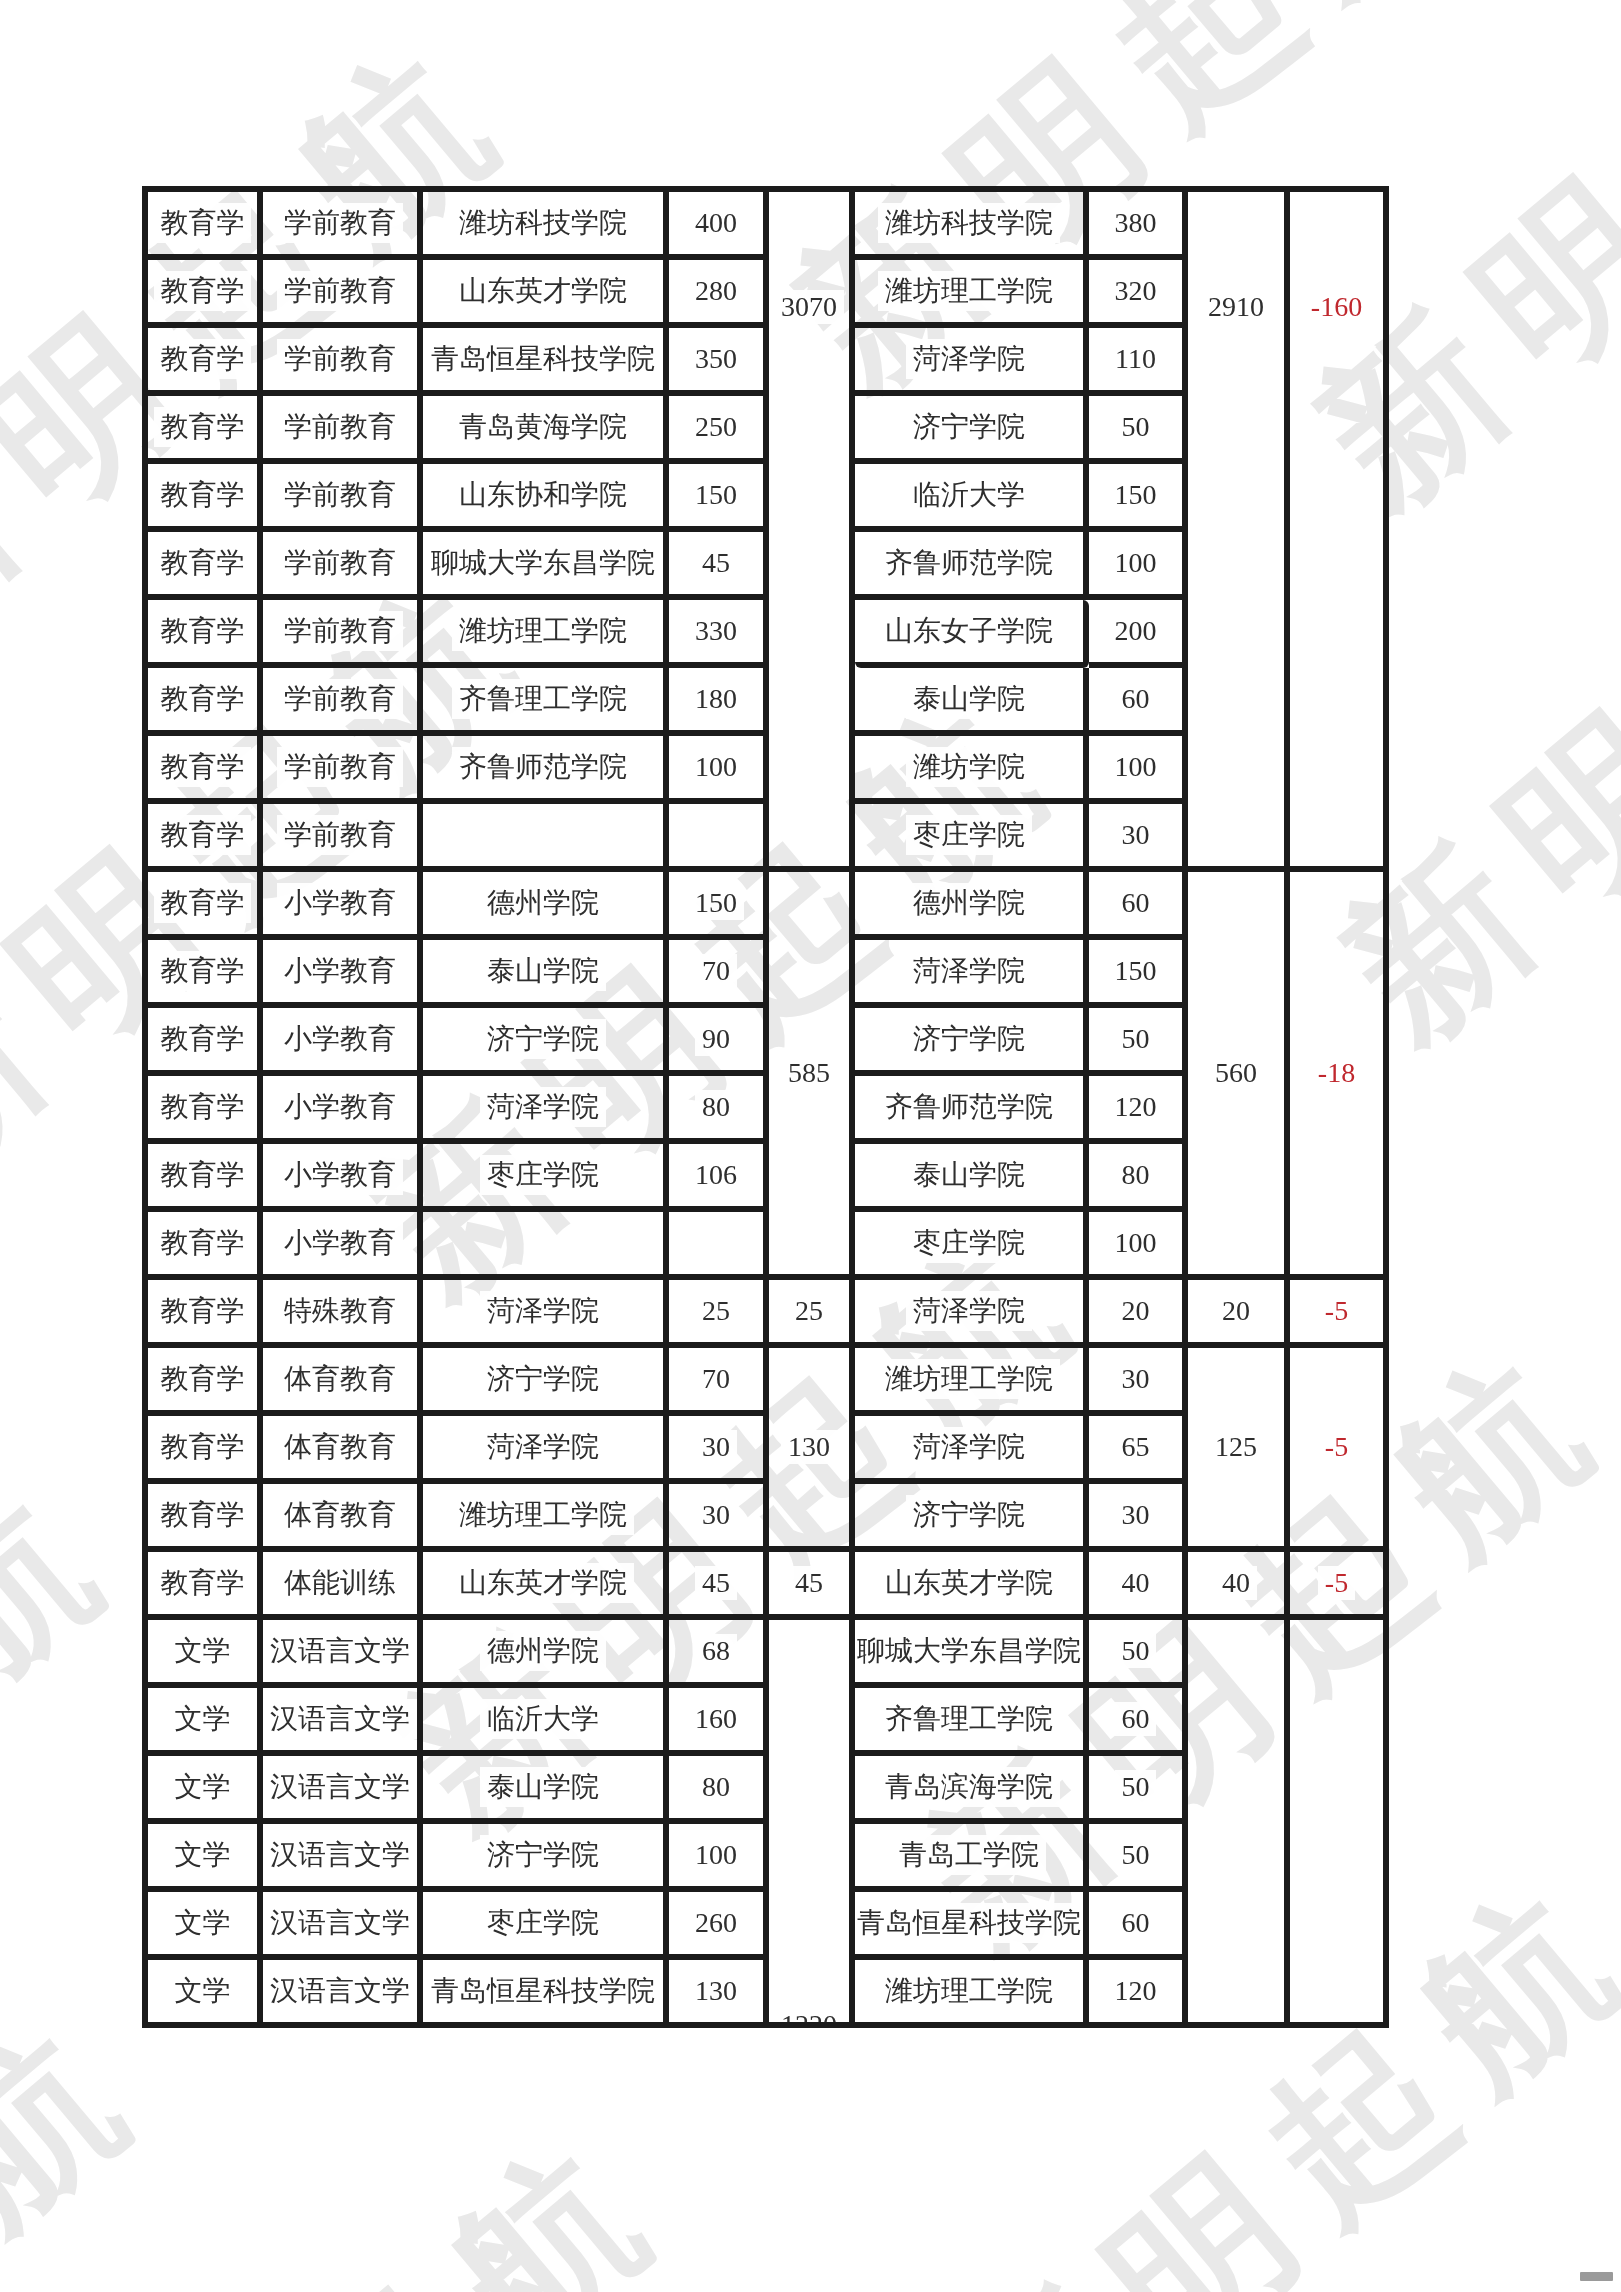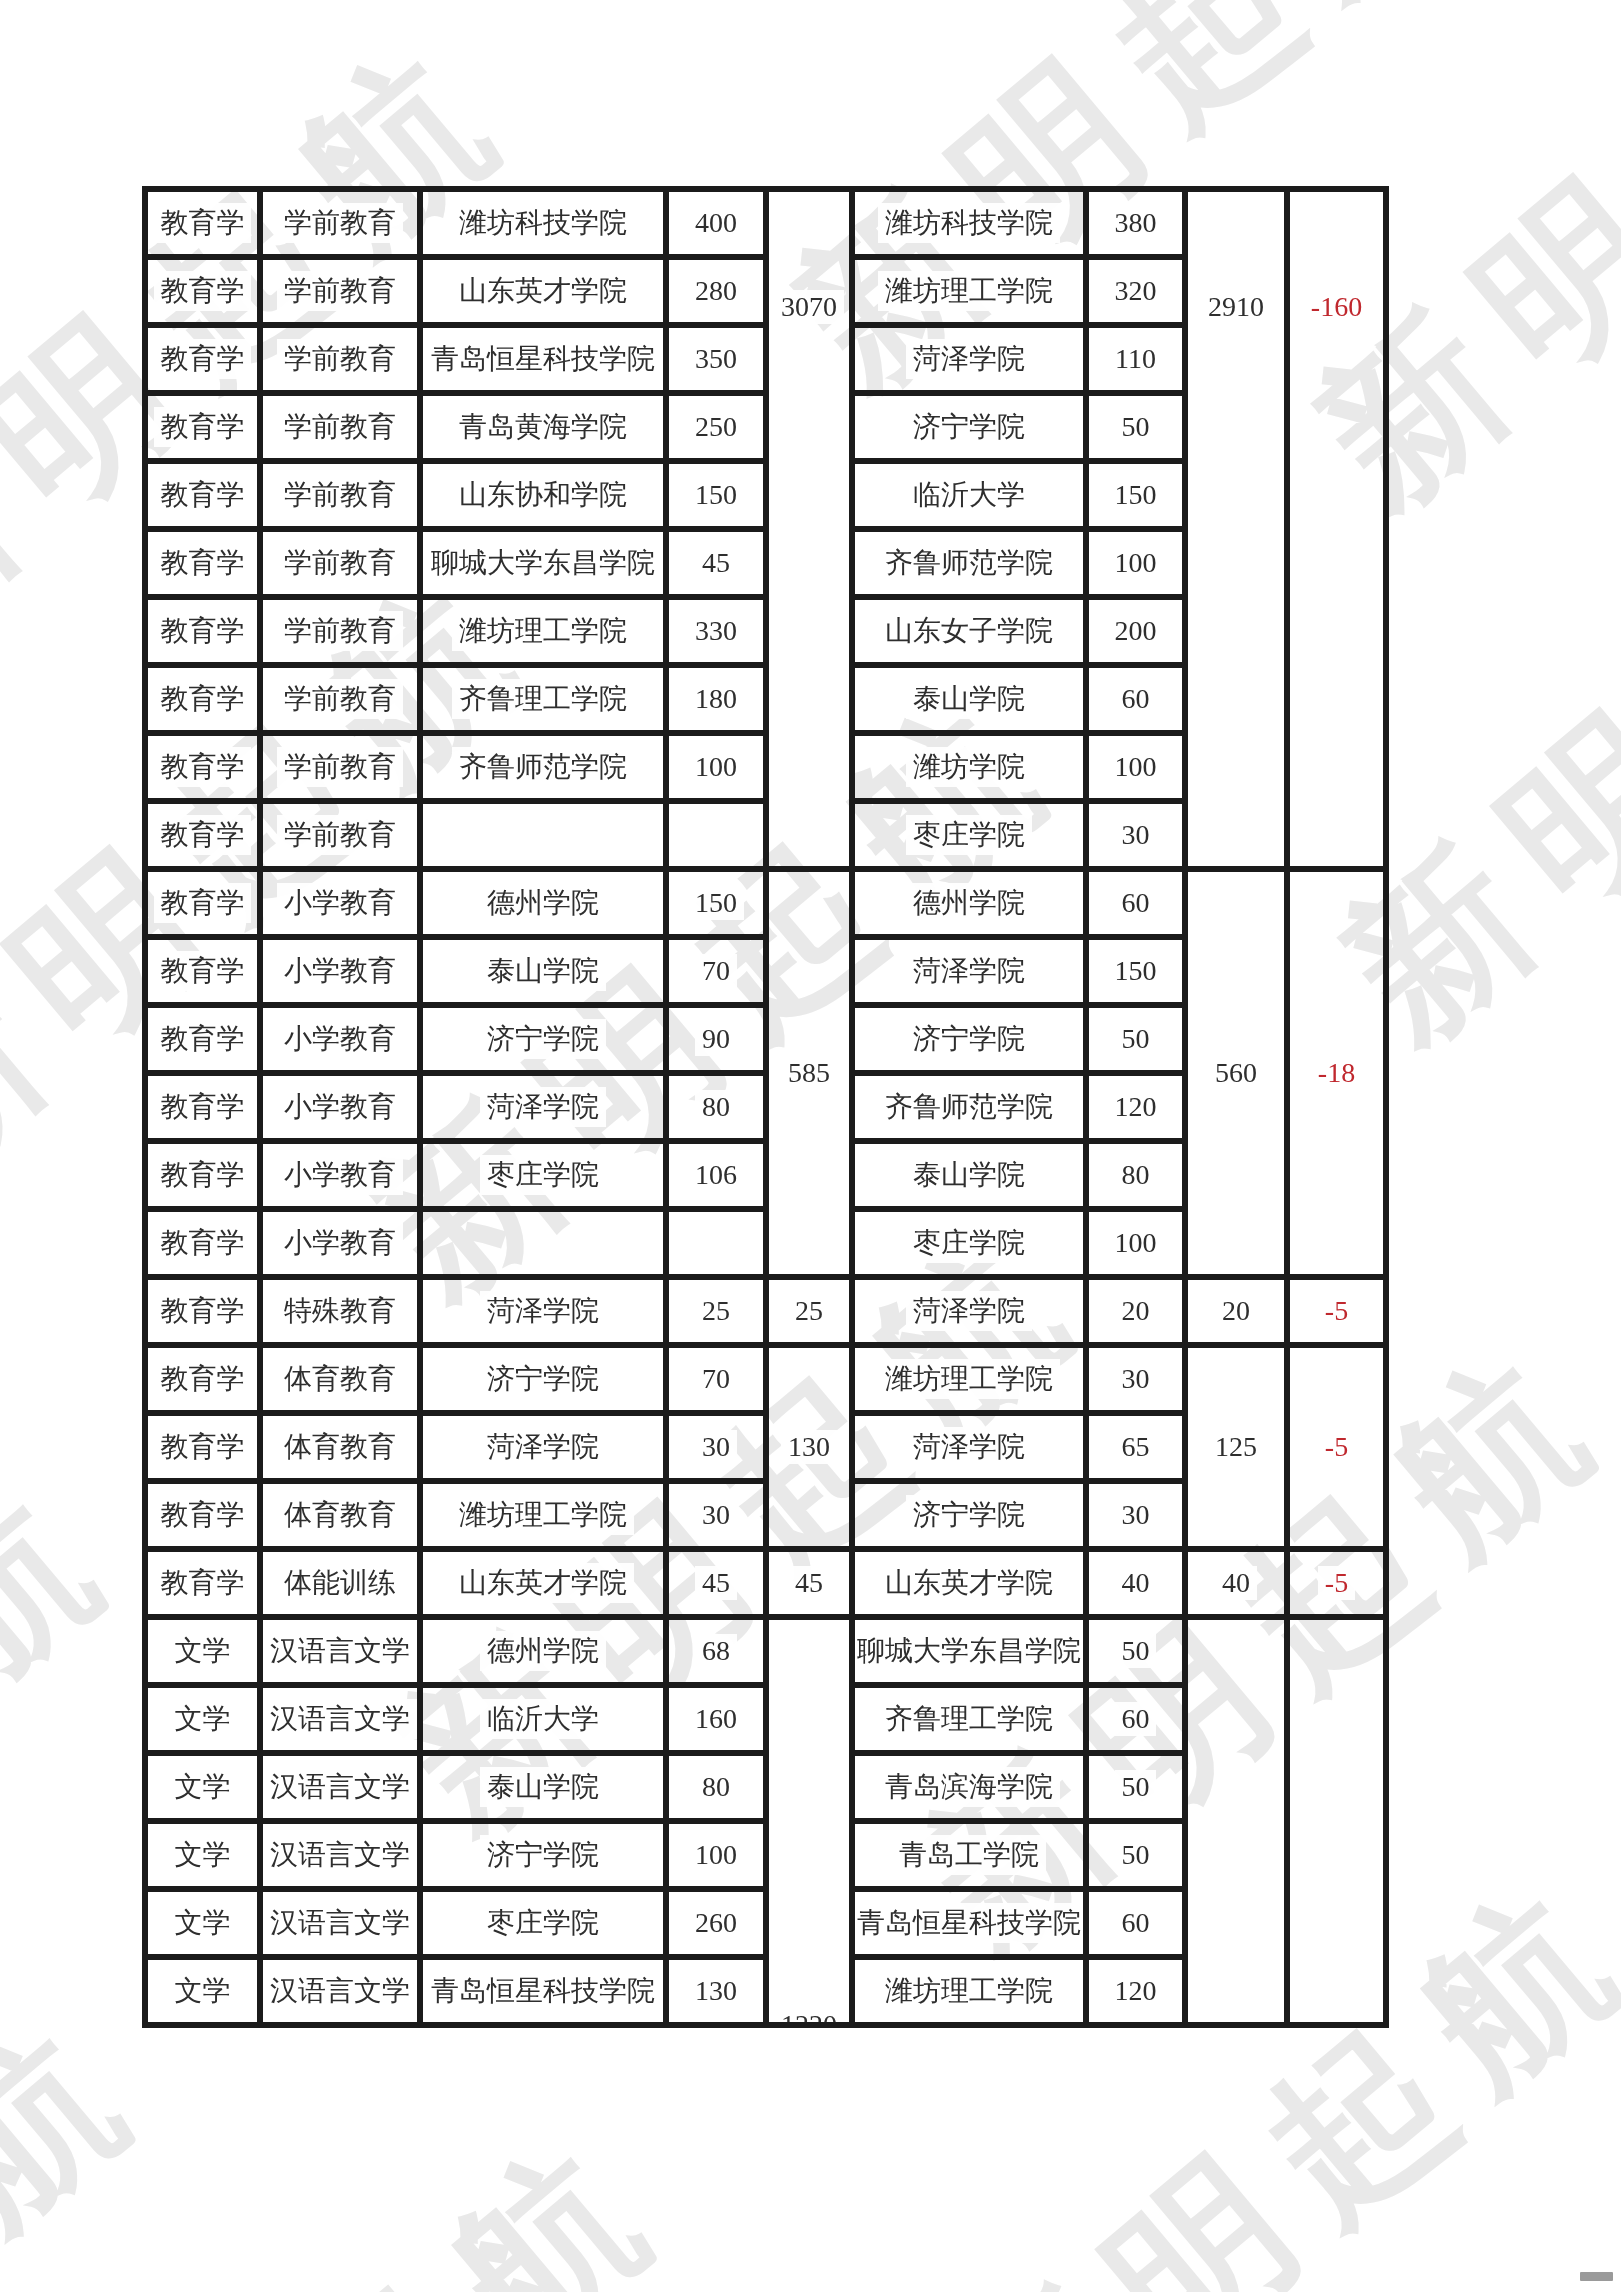--- a/index.html
+++ b/index.html
@@ -206,21 +206,21 @@
       </div>
       <div class="cell" style="grid-area: 7 / 2 / span 1;">
         <span class="txt">学前教育</span>
       </div>
       <div class="cell" style="grid-area: 7 / 3 / span 1;">
         <span class="txt">潍坊理工学院</span>
       </div>
       <div class="cell" style="grid-area: 7 / 4 / span 1;">
         <span class="txt">330</span>
       </div>
-      <div class="cell" style="grid-area: 7 / 6 / span 1;">
+      <div class="cell" style="grid-area: 7 / 6 / span 1; border-radius: 6px;">
         <span class="txt">山东女子学院</span>
       </div>
       <div class="cell" style="grid-area: 7 / 7 / span 1;">
         <span class="txt">200</span>
       </div>
       <div class="cell" style="grid-area: 8 / 1 / span 1;">
         <span class="txt">教育学</span>
       </div>
       <div class="cell" style="grid-area: 8 / 2 / span 1;">
         <span class="txt">学前教育</span>

